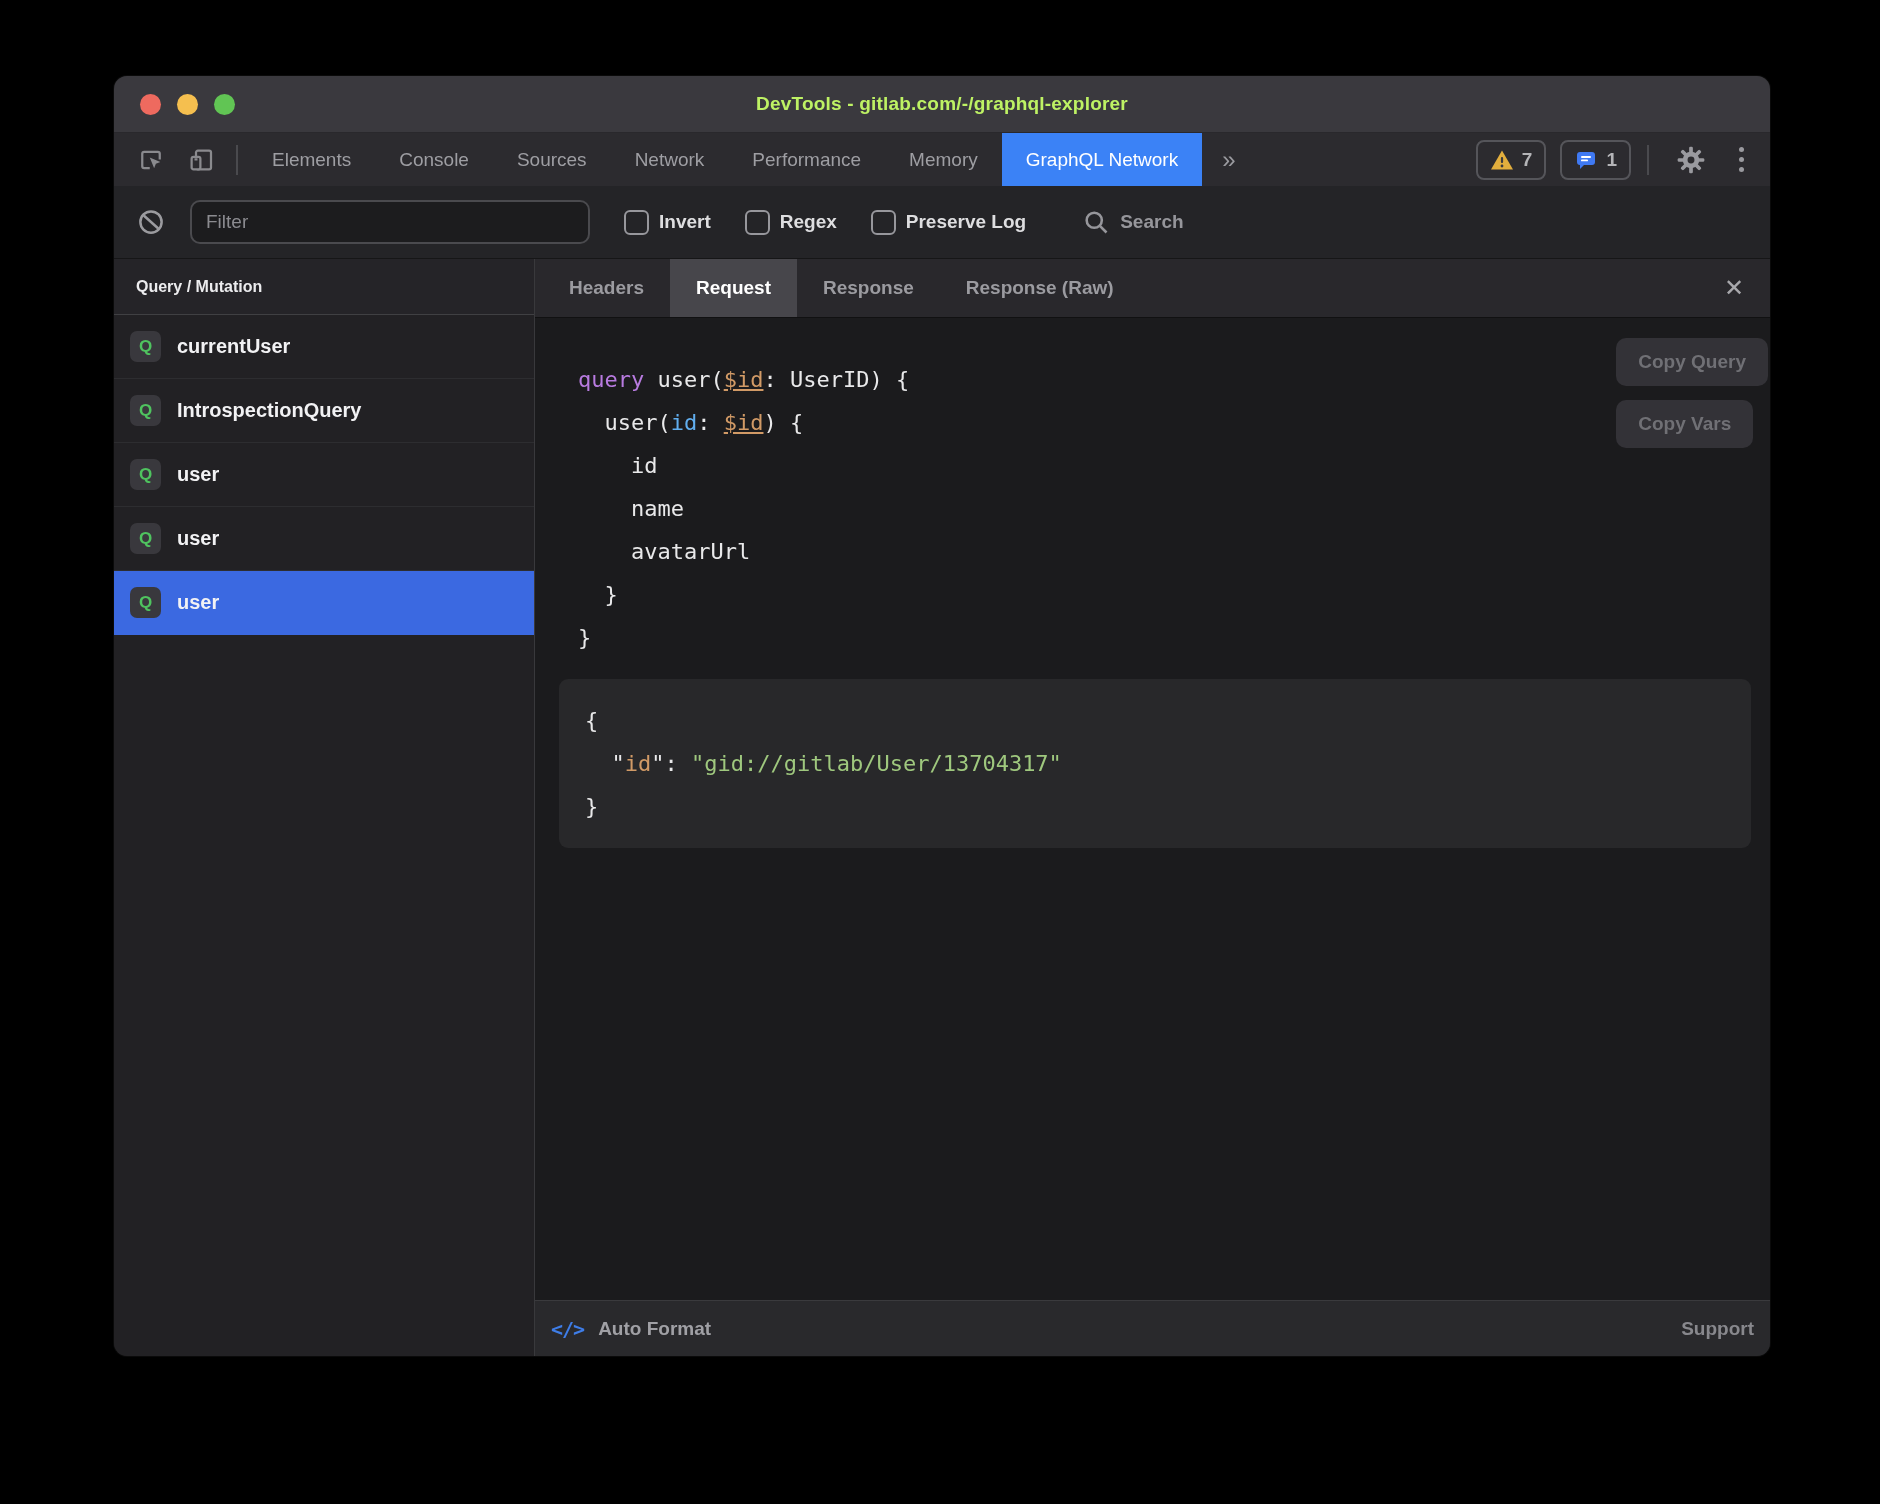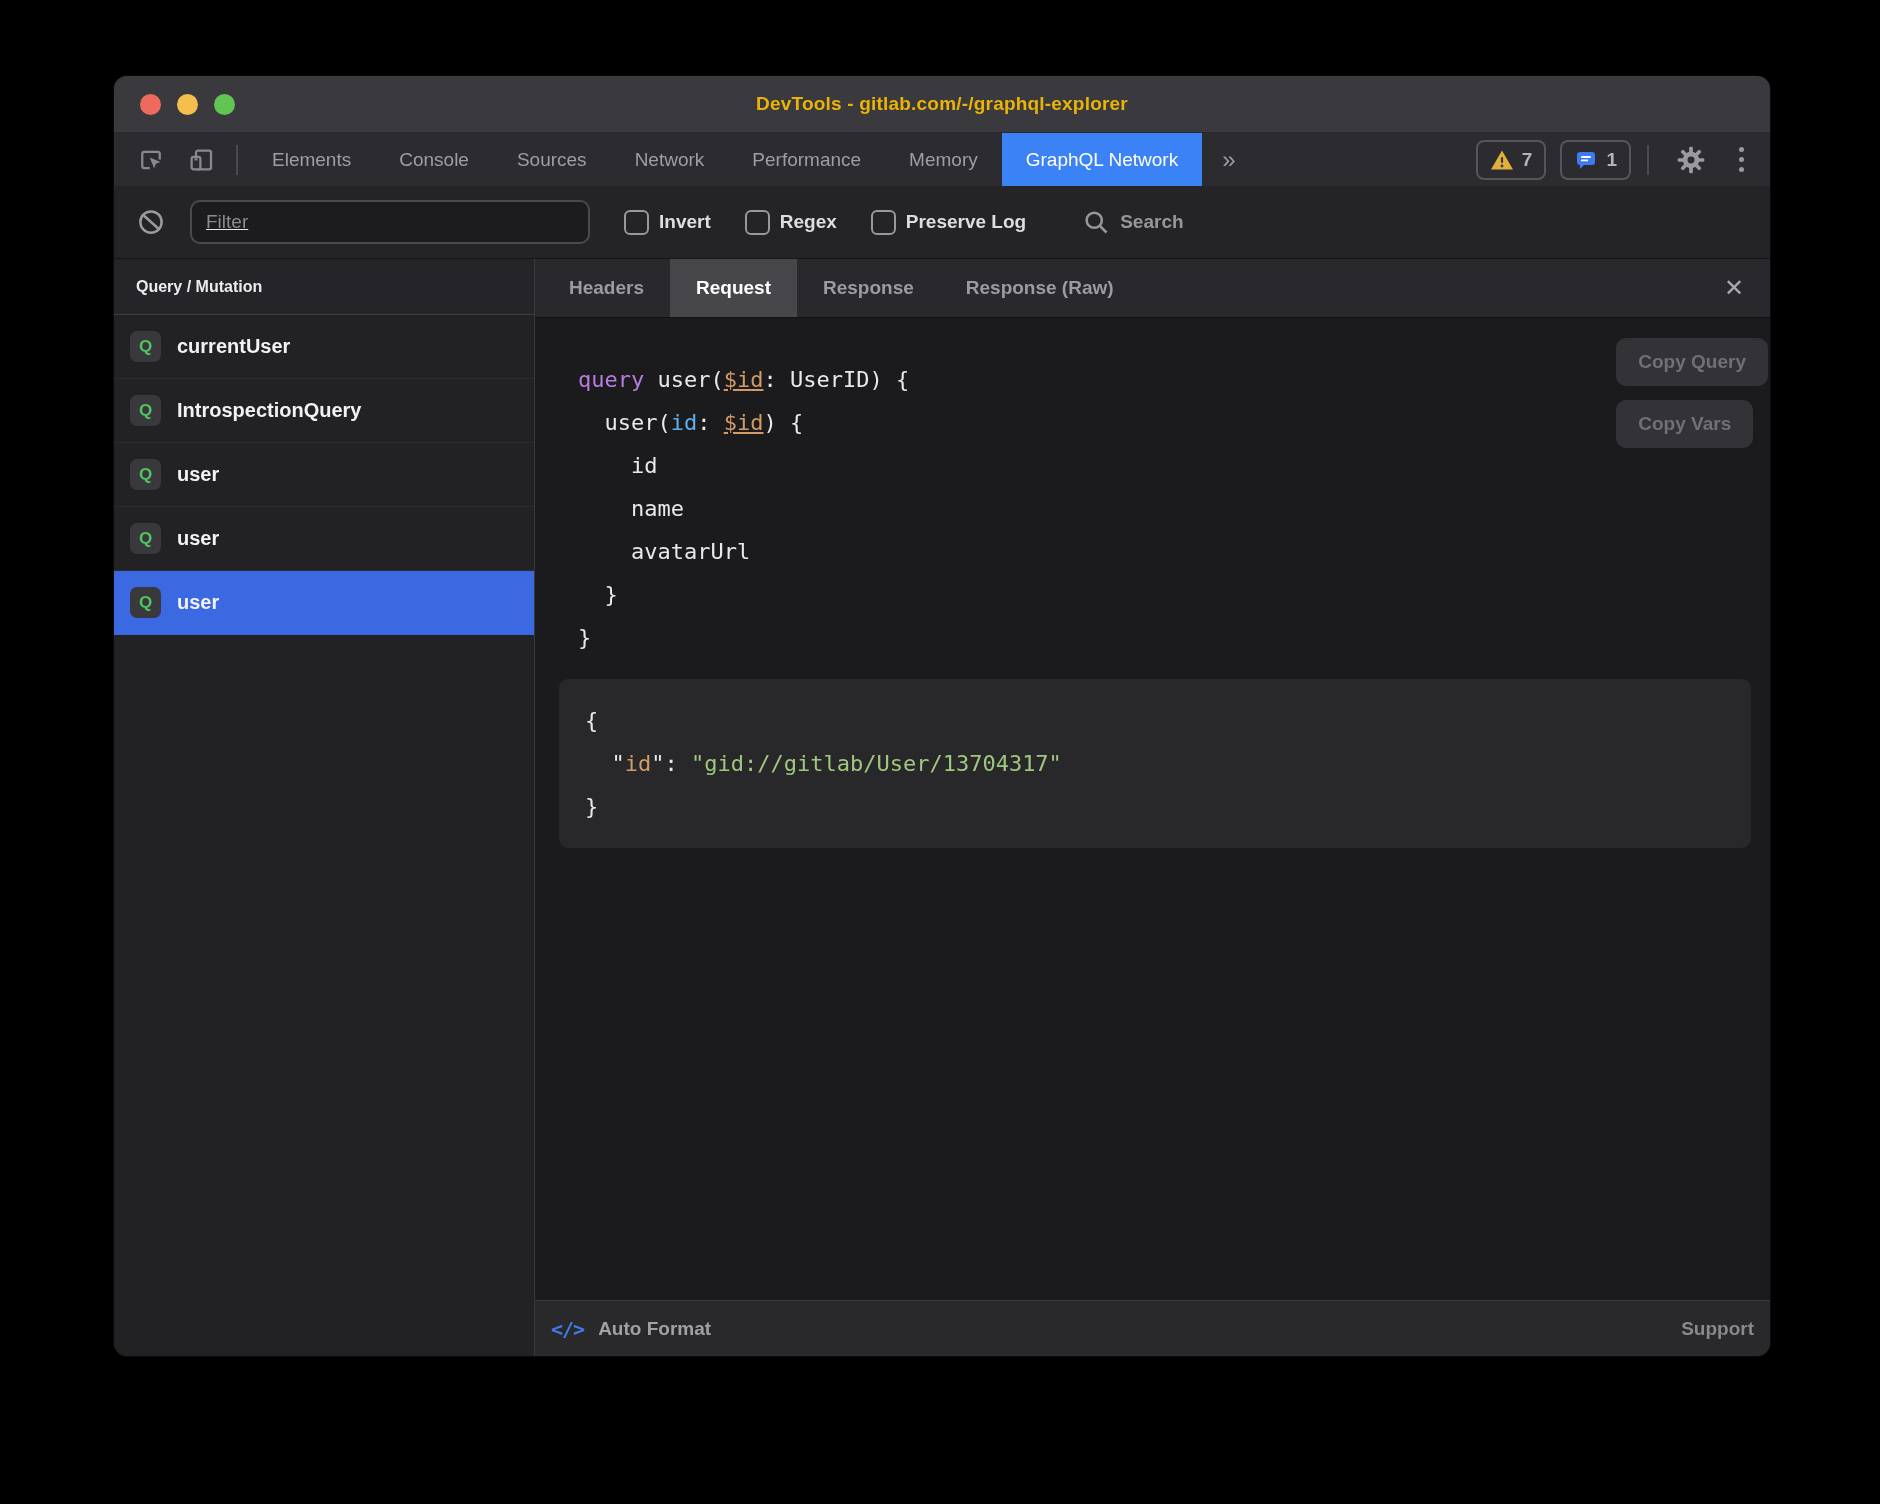--- a/index.html
+++ b/index.html
@@ -17,21 +17,21 @@
   .titlebar{
     height:56px;flex:0 0 56px;background:#3a393e;position:relative;
     display:flex;align-items:center;justify-content:center;
     border-bottom:1px solid #29282c;
   }
   .traffic{position:absolute;left:26px;top:0;height:100%;display:flex;align-items:center;gap:16px;}
   .light{width:21px;height:21px;border-radius:50%;}
   .light.red{background:#ee6a5f;}
   .light.yellow{background:#f5bf4f;}
   .light.green{background:#61c554;}
-  .title-text{font-size:19px;font-weight:600;color:#eab308;letter-spacing:.2px;}
+  .title-text{font-size:19px;font-weight:600;color:#bef264;letter-spacing:.2px;}
   
   .tabbar{
     height:53px;flex:0 0 53px;background:#2c2b2f;display:flex;align-items:stretch;
   }
   .tool-icon-btn{display:flex;align-items:center;justify-content:center;padding:0 10px;}
   .tabbar .first{margin-left:12px;}
   .vsep{width:2px;background:#4a4a4e;height:30px;align-self:center;margin:0 10px;}
   .main-tab{
     display:flex;align-items:center;padding:0 24px;font-size:19px;color:#9e9ea3;cursor:default;
   }
@@ -46,21 +46,20 @@
   .dots i{width:5px;height:5px;border-radius:50%;background:#9a9a9f;}
   
   .toolbar{
     height:72px;flex:0 0 72px;background:#242427;display:flex;align-items:center;
     padding:0 0 0 12px;border-bottom:1px solid #161617;
   }
   .filter-input{
     width:368px;height:40px;margin-left:14px;background:#1c1c1e;border:2px solid #4a4a4e;
     border-radius:10px;color:#e8e8ea;font-size:19px;padding:0 14px;outline:none;
     font-family:"Liberation Sans",sans-serif;
-    text-decoration:underline;
   }
   .filter-input::placeholder{color:#8b8b90;}
   .cb-group{display:flex;align-items:center;gap:10px;margin-left:34px;}
   .checkbox{width:21px;height:21px;border:2.5px solid #97979c;border-radius:6px;background:transparent;}
   .cb-label{font-size:19px;font-weight:600;color:#dedee0;}
   .search-group{display:flex;align-items:center;gap:10px;margin-left:56px;}
   .search-label{font-size:19px;font-weight:600;color:#96969b;}
   
   .main{flex:1;display:flex;min-height:0;}
   .sidebar{width:420px;flex:0 0 420px;background:#222124;border-right:1px solid #39393c;display:flex;flex-direction:column;}

